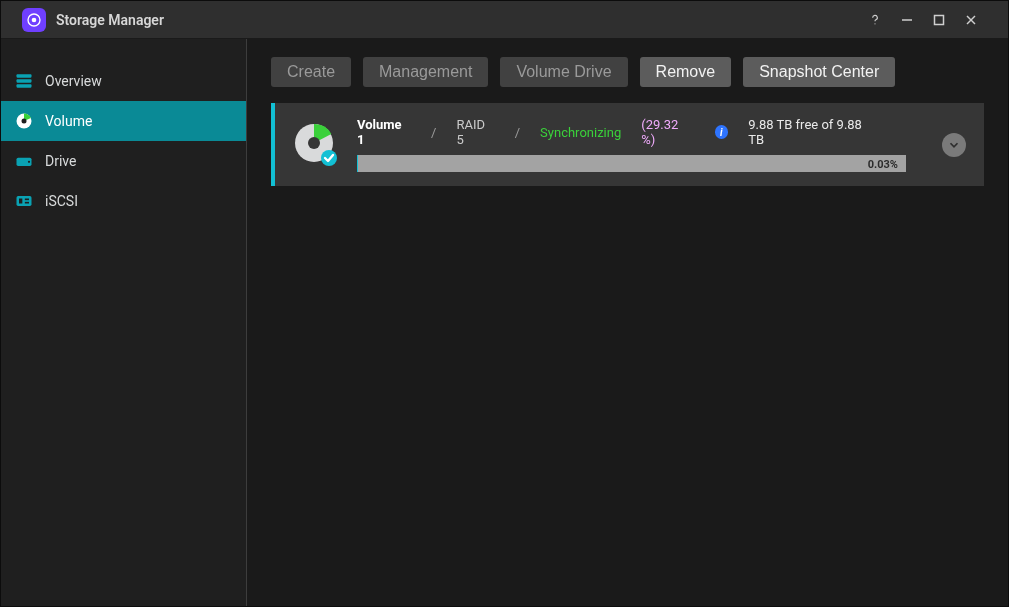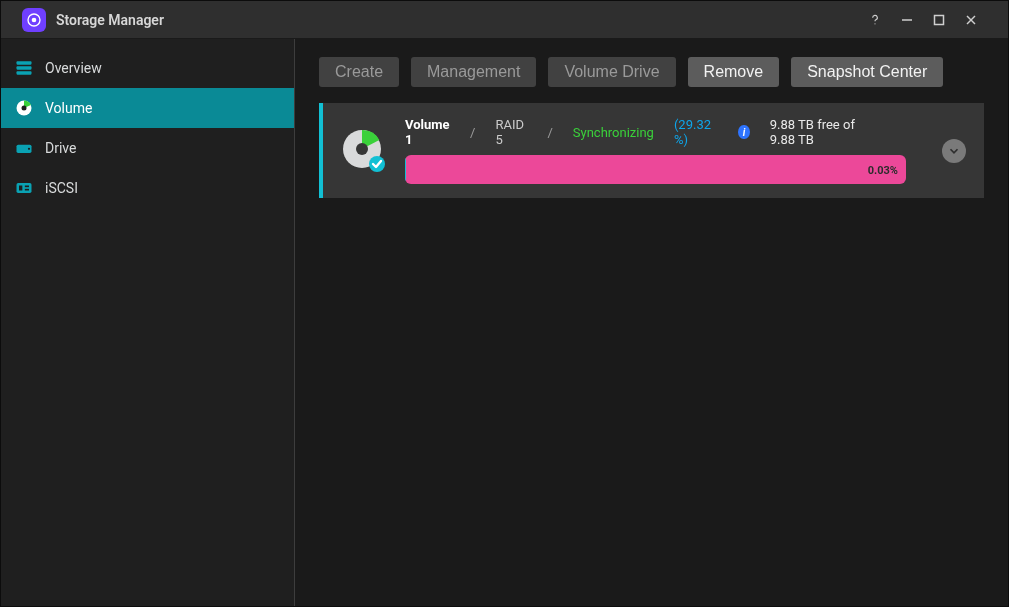--- a/index.html
+++ b/index.html
@@ -8,46 +8,46 @@
     
     .titlebar{height:38px;background:#2f2f2f;display:flex;align-items:center;padding:0 21px;border-bottom:1px solid #1a1a1a}
     .app-icon{width:24px;height:24px;border-radius:6px;background:#6f3fff;display:flex;align-items:center;justify-content:center;margin-right:10px}
     .app-icon svg{display:block}
     .title{font-size:14px;font-weight:600;color:#d7d7d7;flex:0 0 auto}
     .titlebar-spacer{flex:1}
     .winctl{width:32px;height:32px;display:flex;align-items:center;justify-content:center;color:#cfcfcf;cursor:pointer}
     .winctl svg{display:block}
     
     .body{flex:1;display:flex;min-height:0}
-    .sidebar{width:294px;background:#1f1f1f;border-right:1px solid #3d3d3d;padding-top:9px}
+    .sidebar{width:246px;background:#1f1f1f;border-right:1px solid #3d3d3d;padding-top:22px}
     .side-item{display:flex;align-items:center;height:40px;padding:0 12px;font-size:14px;color:#d8dadb;cursor:pointer}
     .side-item.active{background:#0a8a96;color:#fff}
     .side-icon{width:22px;height:22px;margin-right:10px;display:flex;align-items:center;justify-content:center;color:#0aa2b3}
     .side-item.active .side-icon{color:#fff}
     .side-icon svg{display:block}
     
     .main{flex:1;background:#1a1a1a;padding:18px 24px 24px 24px;min-width:0}
     .toolbar{display:flex;gap:12px;margin-bottom:16px}
     .tbtn{height:30px;padding:0 16px;border:none;border-radius:3px;background:#414141;color:#9a9a9a;font-size:16px;cursor:default;display:inline-flex;align-items:center}
     .tbtn.enabled{background:#5c5c5c;color:#f2f2f2;cursor:pointer}
     
     .vol-card{display:flex;align-items:stretch;min-height:76px}
     .vol-accent{width:4px;background:#12c0d4}
     .vol-body{flex:1;background:#363636;padding:14px 18px;display:flex;align-items:center;gap:18px}
     .vol-icon{position:relative;width:46px;height:46px;flex:0 0 46px}
     .info{flex:1;min-width:0;display:flex;flex-direction:column;gap:8px}
     .info-top{display:flex;align-items:center;gap:20px;font-size:13px;color:#cbcbcb}
     .vname{font-weight:700;color:#fff}
     .slash{color:#9b9b9b}
     .sync{color:#3ad13a}
-    .pct{color:#0ea5e9}
+    .pct{color:#f0abfc}
     .infoicon{width:14px;height:14px;border-radius:50%;background:#2e74ff;color:#fff;font-size:10px;font-style:italic;display:inline-flex;align-items:center;justify-content:center;font-weight:700}
     .free{margin-left:auto;margin-right:28px;color:#e9e9e9;font-size:13px}
     .bar-row{display:flex;align-items:center}
-    .bar{flex:1;height:29px;background:#ec4899;border-radius:6px;position:relative;overflow:hidden}
+    .bar{flex:1;height:17px;background:#a3a3a3;border-radius:0;position:relative;overflow:hidden}
     .bar-fill{position:absolute;left:0;top:0;bottom:0;width:1px;background:#12c0d4}
     .bar-label{position:absolute;right:8px;top:50%;transform:translateY(-50%);font-size:11px;font-weight:700;color:#2c2c2c}
     .expand{width:24px;height:24px;border-radius:50%;background:#7a7a7a;display:flex;align-items:center;justify-content:center;color:#2e2e2e;margin-left:18px;cursor:pointer;flex:0 0 24px}
     .expand svg{display:block}
   </style>
 </head>
 <body>
 
 <div class="window">
 

